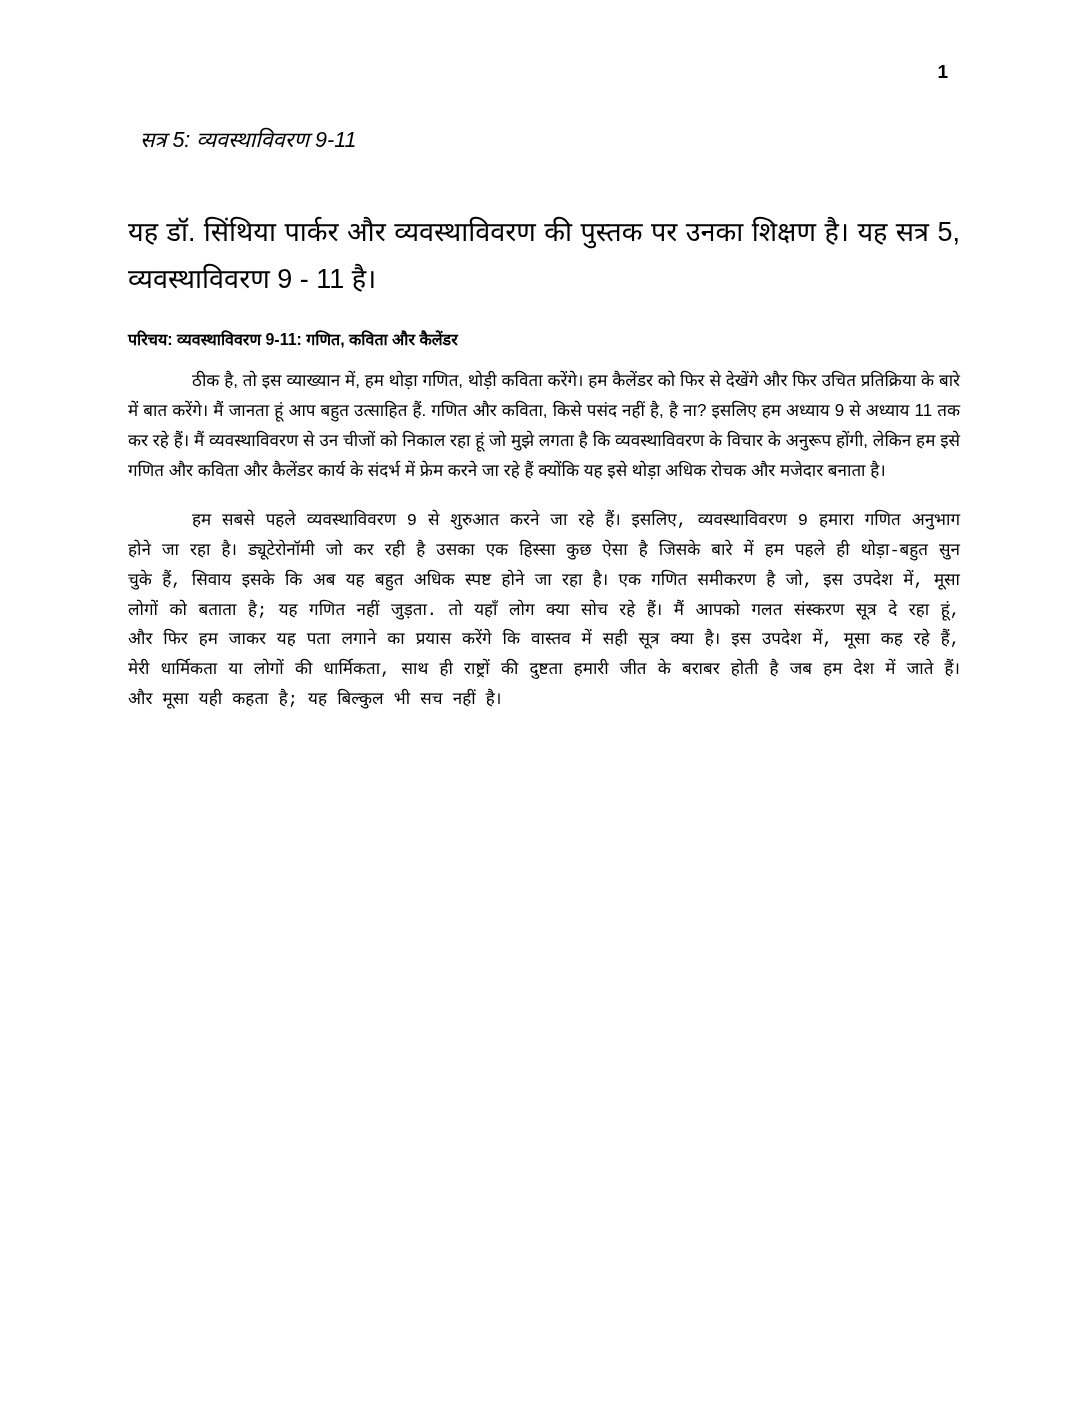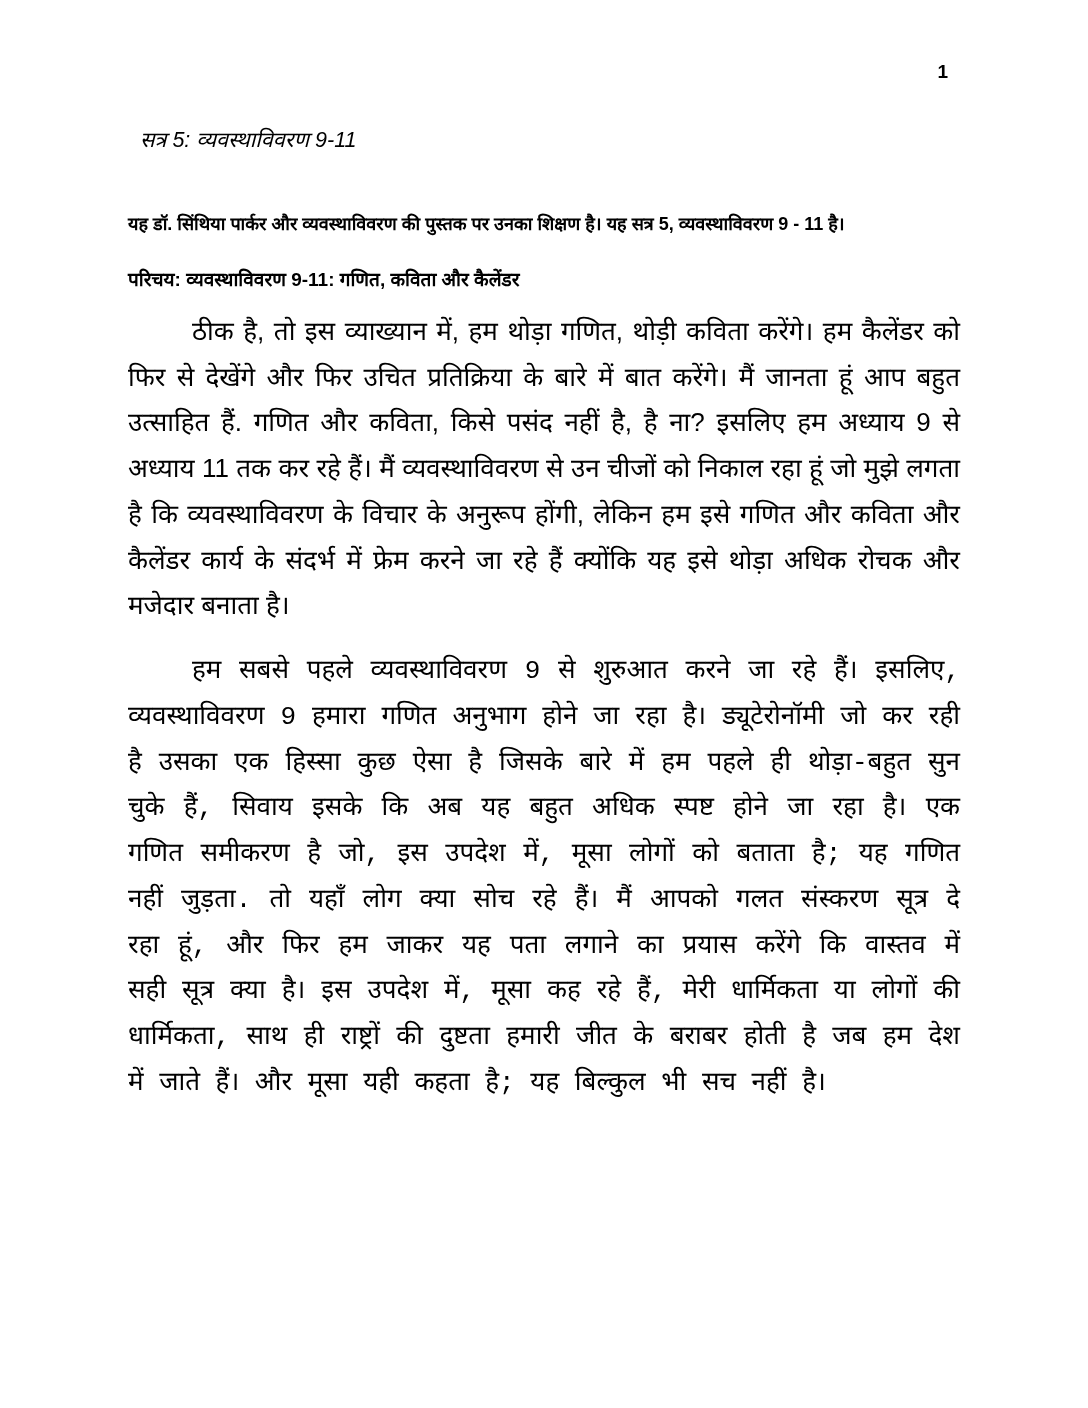--- a/index.html
+++ b/index.html
@@ -36,37 +36,36 @@
   }
   .line {
     font-family: "Liberation Sans", "DejaVu Sans", sans-serif;
     font-size: 21.5px;
     line-height: 1.55;
     margin: 0 0 24px 12px;
     font-style: italic;
   }
   .intro-para {
     font-family: "Liberation Sans", "DejaVu Sans", sans-serif;
-    font-size: 18px;
+    font-size: 27px;
     line-height: 1.72;
     margin: 52px 0 18px 0;
     text-align: justify;
     text-justify: inter-word;
-    font-weight: bold;
   }
   h2.heading {
     font-family: "Liberation Sans", "DejaVu Sans", sans-serif;
-    font-size: 19px;
+    font-size: 16px;
     font-weight: bold;
     line-height: 1.5;
     margin: 26px 0 14px 0;
   }
   p.body-para {
     font-family: "Liberation Sans", "DejaVu Sans", sans-serif;
-    font-size: 26px;
+    font-size: 17px;
     line-height: 1.76;
     margin: 0 0 20px 0;
     text-align: justify;
     text-justify: inter-word;
     text-indent: 64px;
   }
   p.body-para:last-child {
     margin-bottom: 0;
     font-family: Liberation Mono, monospace;
   }

